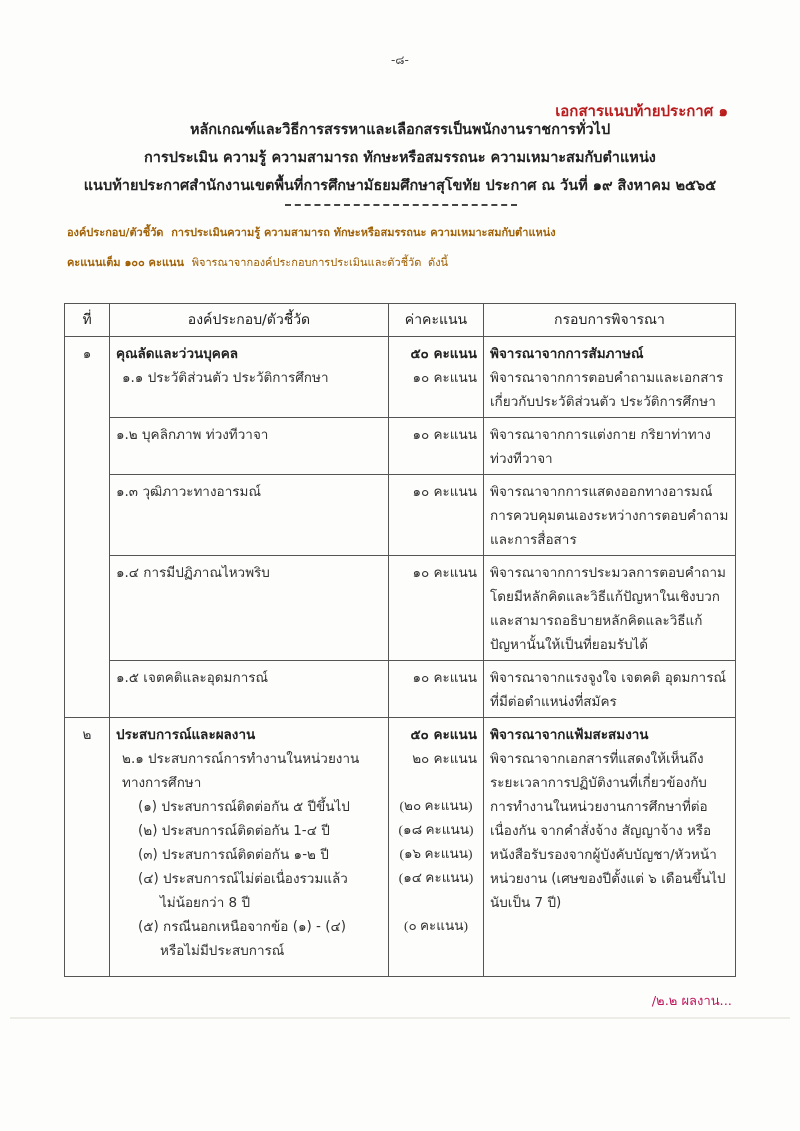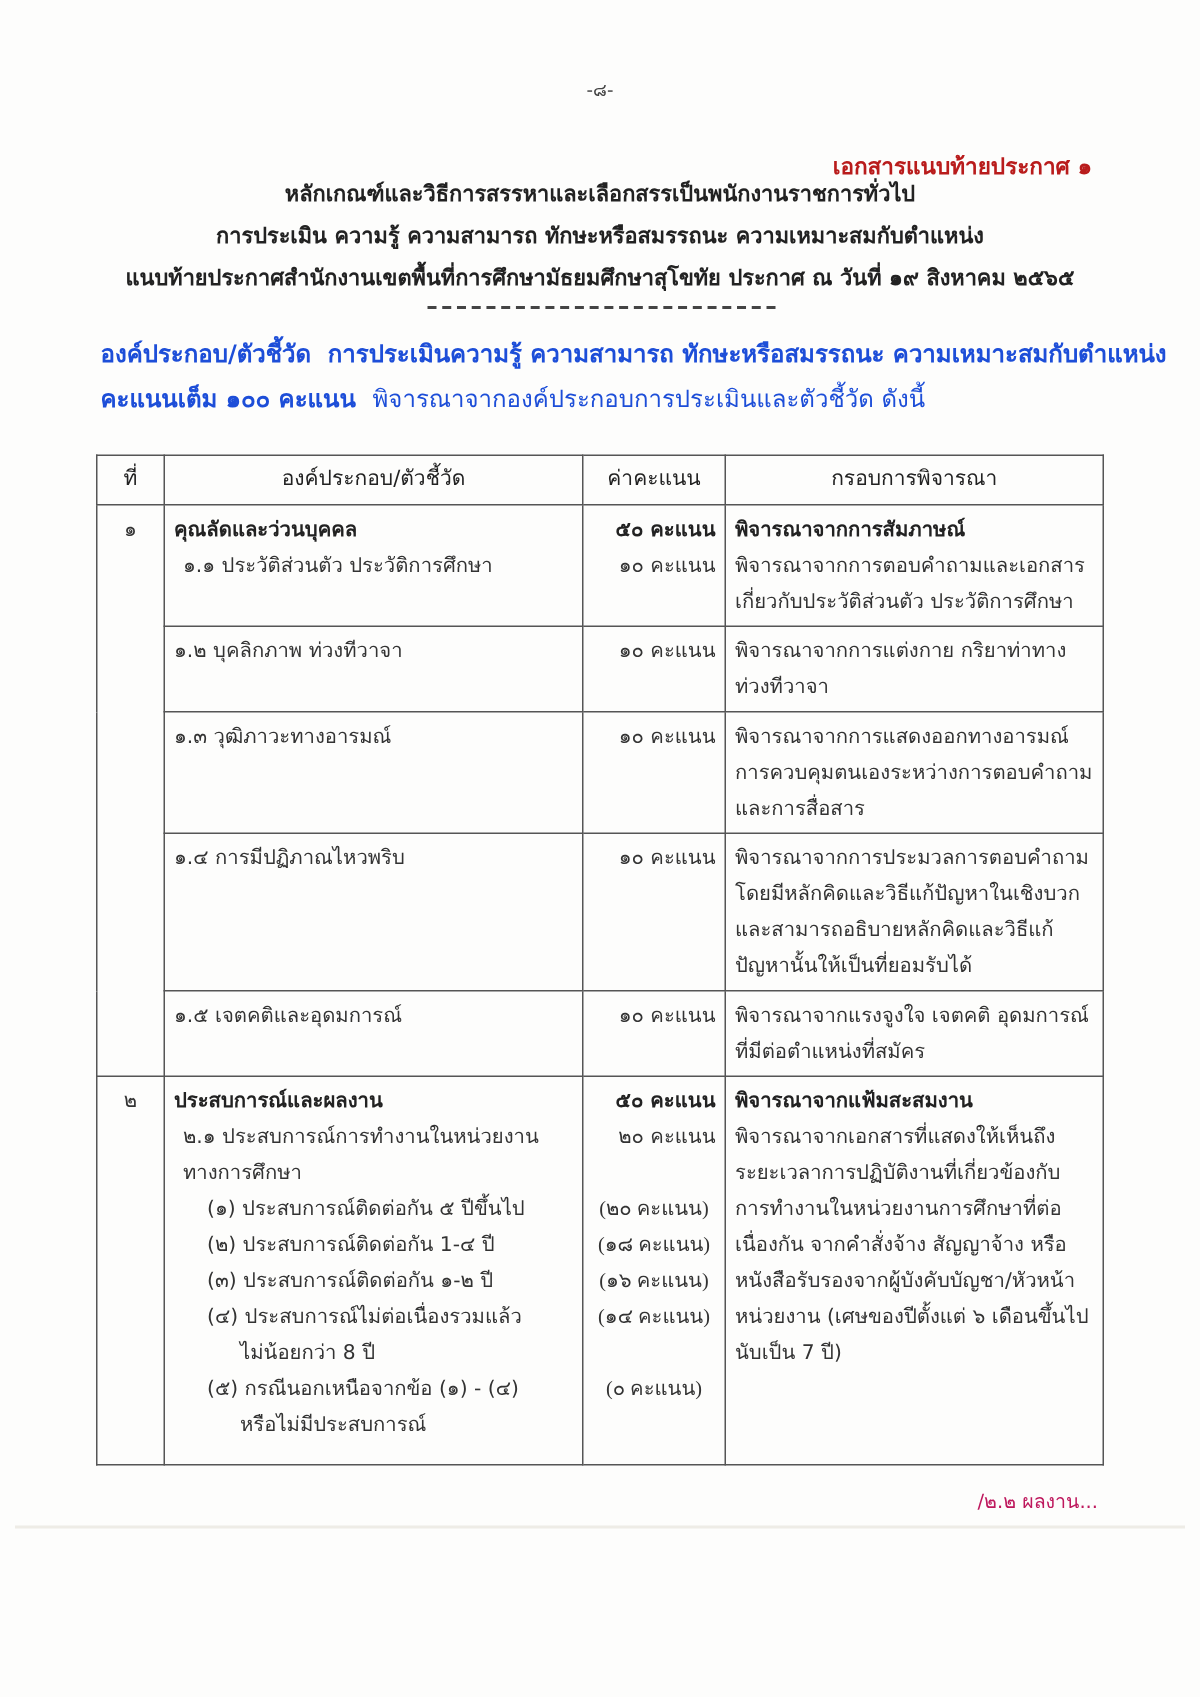--- a/index.html
+++ b/index.html
@@ -6,23 +6,23 @@
   body {
     width:800px; height:1131px; background:#fdfdfc; position:relative; overflow:hidden;
     font-family: "DejaVu Sans", "Liberation Sans", sans-serif; color:#2a2a2a;
   }
   .abs { position:absolute; }
   .page-num { left:0; width:800px; top:50px; text-align:center; font-size:12px; color:#444; }
   .attach { right:72px; top:70px; font-size:15px; font-weight:bold; color:#b91c1c;margin-top:29px; }
   .title { left:0; width:800px; text-align:center; font-size:14.5px; font-weight:bold; color:#222; }
   .t1 { top:117px; } .t2 { top:145px; } .t3 { top:173px; }
   .dash { left:285px; top:204px; width:232px; border-top:2px dashed #444; height:0; }
-  .intro { left:67px; font-size:16px; font-weight:bold; color:#1d4ed8; white-space:nowrap; }
+  .intro { left:67px; font-size:11px; font-weight:bold; color:#a16207; white-space:nowrap; }
   .i1 { top:223px; } .i2 { top:253px; }
-  .intro span { font-weight:normal; }
+  .intro span { font-weight:normal;font-family:Liberation Mono, monospace; }
   table.crit {
     position:absolute; left:64px; top:303px; width:671px; border-collapse:collapse;
     font-size:13.5px; color:#333; table-layout:fixed;
   }
   table.crit td, table.crit th { border:1.5px solid #555; vertical-align:top; padding:4px 6px; line-height:24px; }
   table.crit th { font-weight:normal; text-align:center; height:26px; padding:3px 6px; font-size:14px; color:#222; }
   .c-no { width:32px; text-align:center; }
   .c-score { width:83px; text-align:right; white-space:nowrap; }
   .b { font-weight:bold; color:#222; }
   .ind1 { padding-left:6px; }

